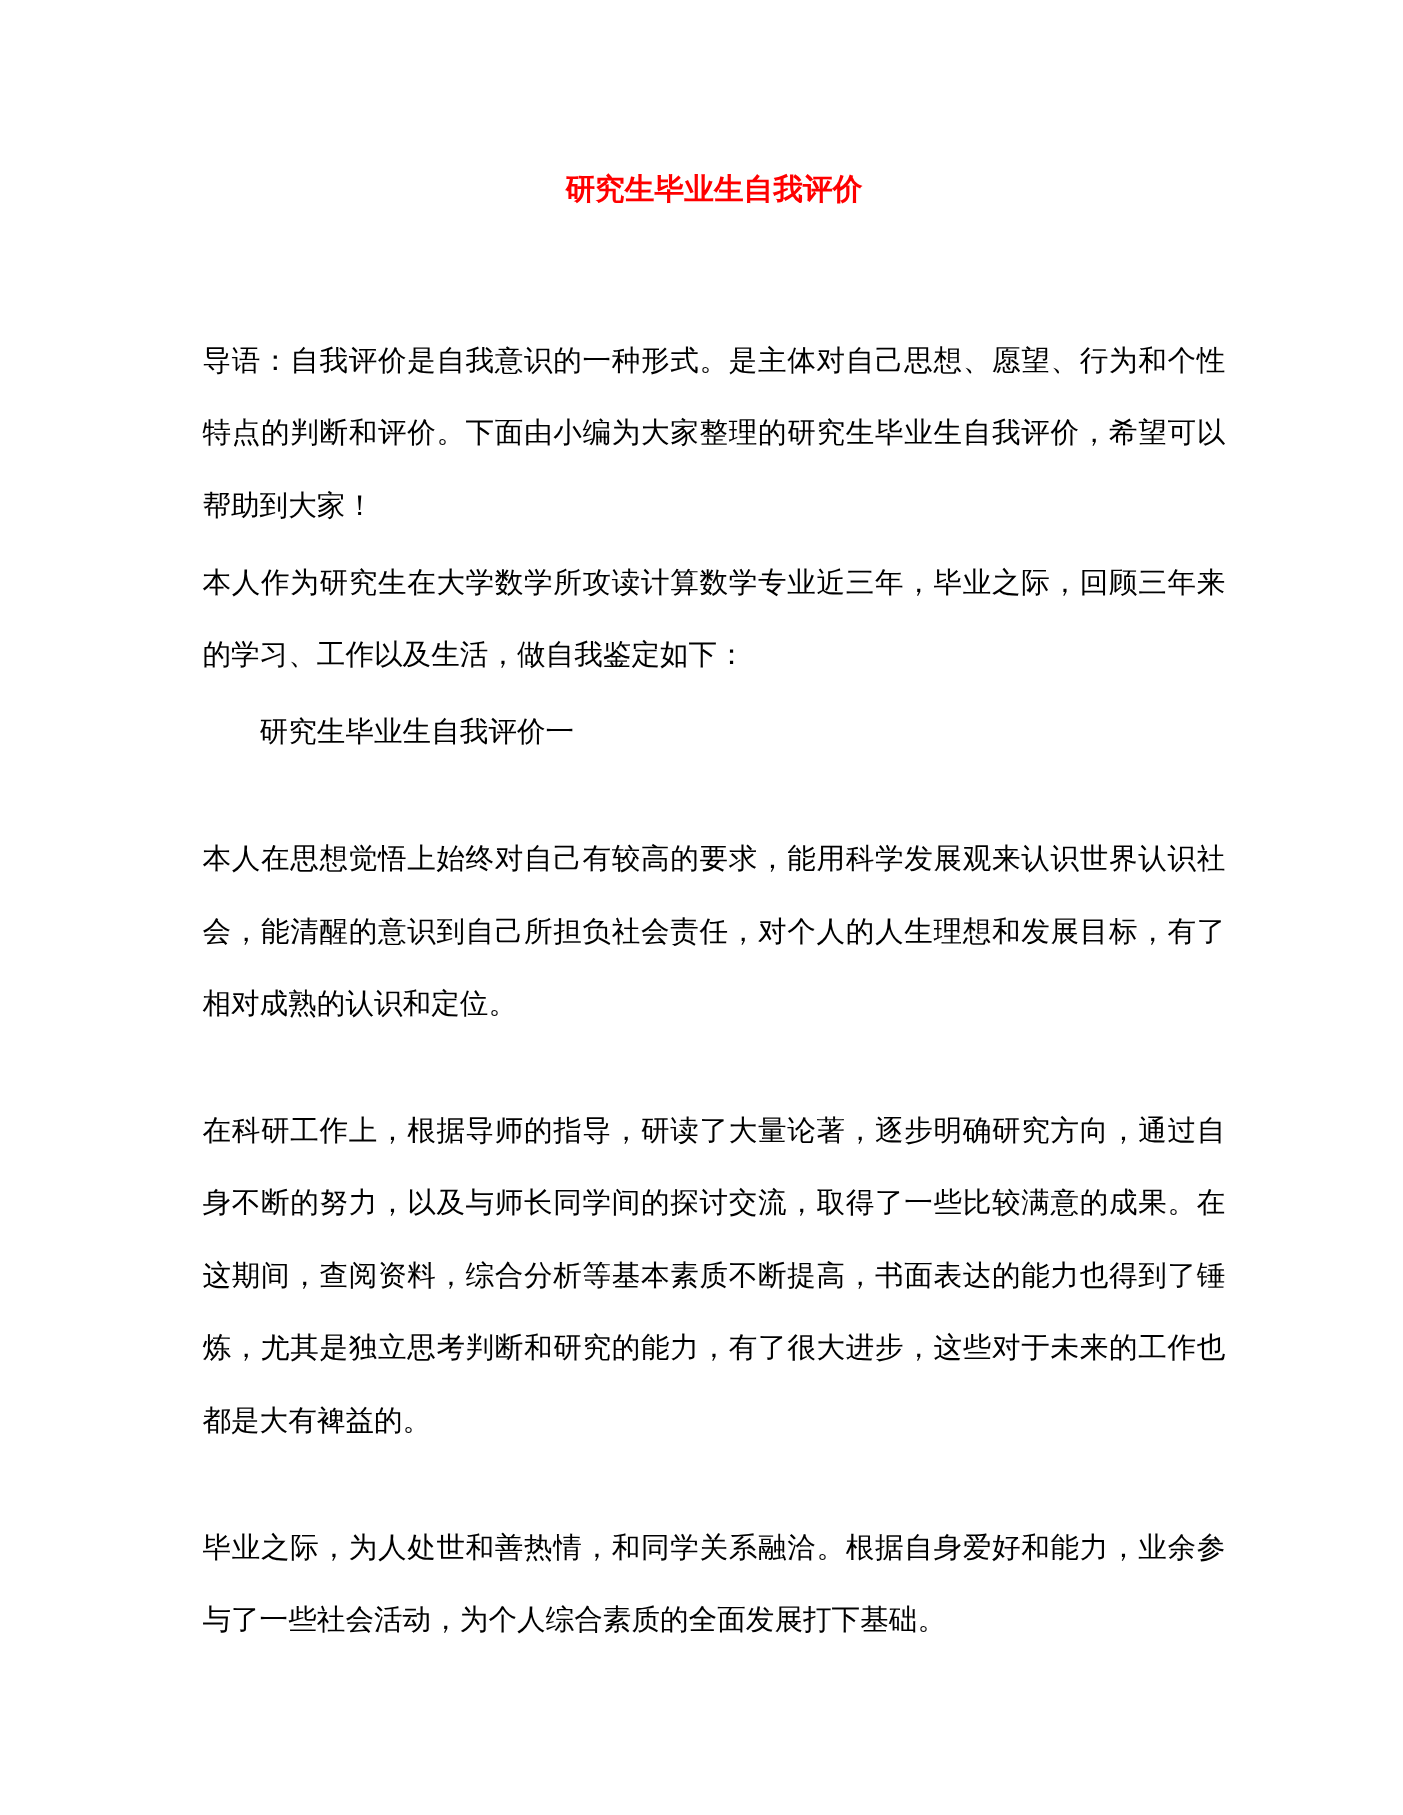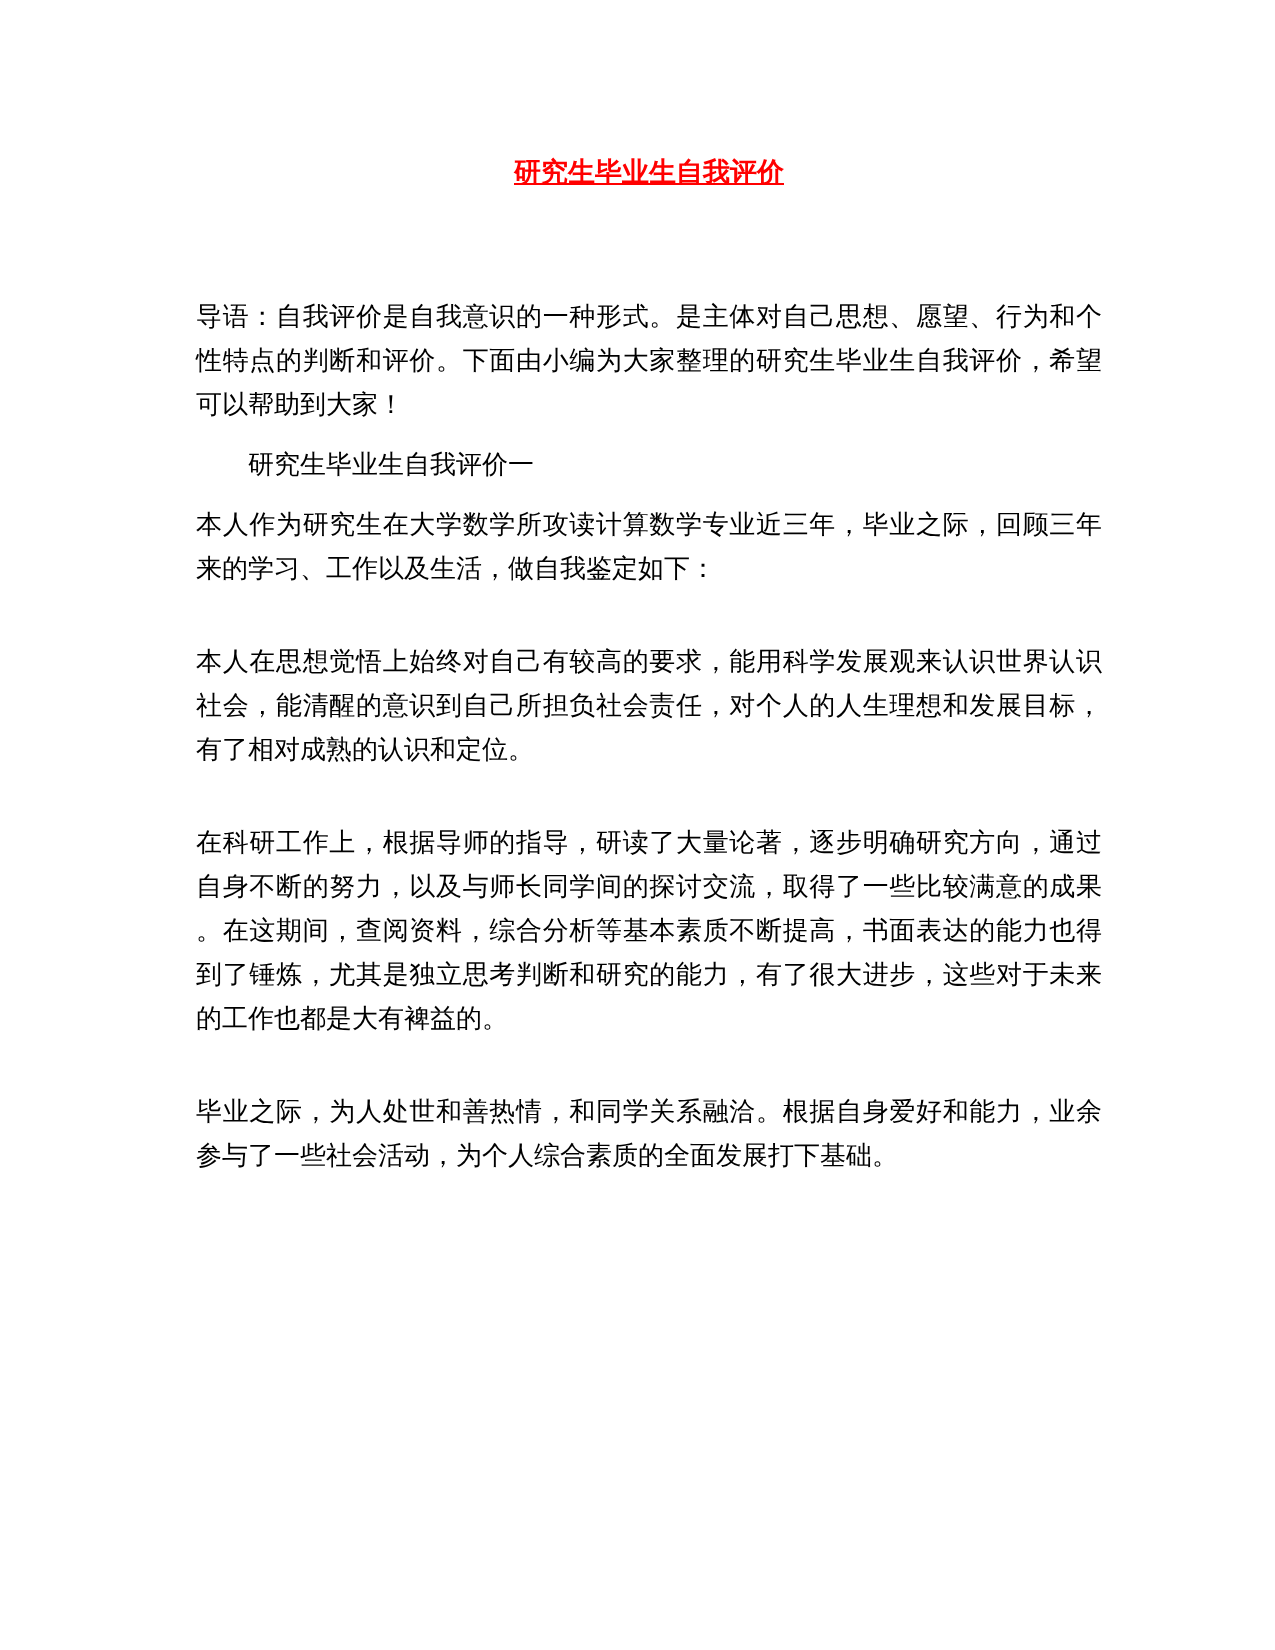--- a/index.html
+++ b/index.html
@@ -24,43 +24,43 @@
   }
   .doc-title {
     margin: 0 0 98px 0;
     font-size: 27px;
     line-height: 49px;
     font-weight: bold;
     text-align: center;
     
   }
   .para {
-    margin: 16px;
+    margin: 4px;
     font-size: 26px;
-    line-height: 44px;
+    line-height: 66px;
     text-align: justify;
     word-break: break-all;
     line-break: anywhere;
     overflow-wrap: anywhere;
   }
   .para.indented {
     text-indent: 2em;
   }
   .para.gap {
     margin-top: 49px;
   }
 </style>
 </head>
 <body>
 
 <div class="page" style="color: rgb(0, 0, 0);">
   <div class="content">
-    <h1 class="doc-title" style="color: rgb(255, 0, 0); text-decoration: underline;">研究生毕业生自我评价</h1>
+    <h1 class="doc-title" style="color: rgb(255, 0, 0);">研究生毕业生自我评价</h1>
     <div id="paragraphs">
         <p class="para">导语：自我评价是自我意识的一种形式。是主体对自己思想、愿望、行为和个性特点的判断和评价。下面由小编为大家整理的研究生毕业生自我评价，希望可以帮助到大家！</p>
+        <p class="para">本人作为研究生在大学数学所攻读计算数学专业近三年，毕业之际，回顾三年来的学习、工作以及生活，做自我鉴定如下：</p>
         <p class="para indented">研究生毕业生自我评价一</p>
-        <p class="para">本人作为研究生在大学数学所攻读计算数学专业近三年，毕业之际，回顾三年来的学习、工作以及生活，做自我鉴定如下：</p>
         <p class="para gap">本人在思想觉悟上始终对自己有较高的要求，能用科学发展观来认识世界认识社会，能清醒的意识到自己所担负社会责任，对个人的人生理想和发展目标，有了相对成熟的认识和定位。</p>
         <p class="para gap">在科研工作上，根据导师的指导，研读了大量论著，逐步明确研究方向，通过自身不断的努力，以及与师长同学间的探讨交流，取得了一些比较满意的成果。在这期间，查阅资料，综合分析等基本素质不断提高，书面表达的能力也得到了锤炼，尤其是独立思考判断和研究的能力，有了很大进步，这些对于未来的工作也都是大有裨益的。</p>
         <p class="para gap">毕业之际，为人处世和善热情，和同学关系融洽。根据自身爱好和能力，业余参与了一些社会活动，为个人综合素质的全面发展打下基础。</p>
       </div>
   </div>
 </div>
 
 </body></html>

